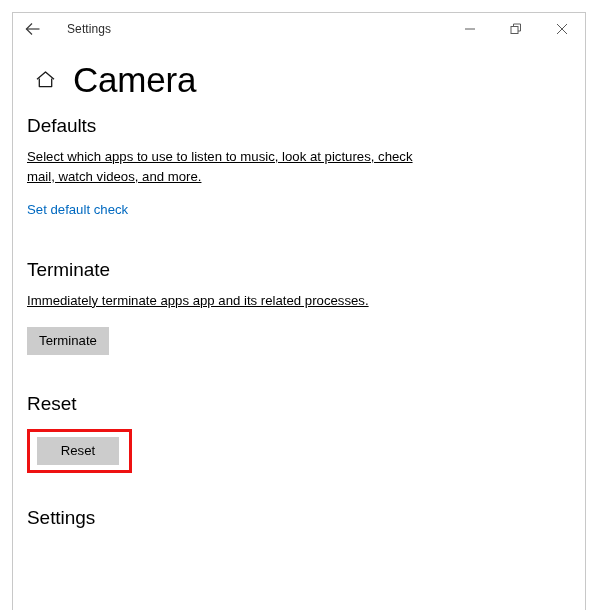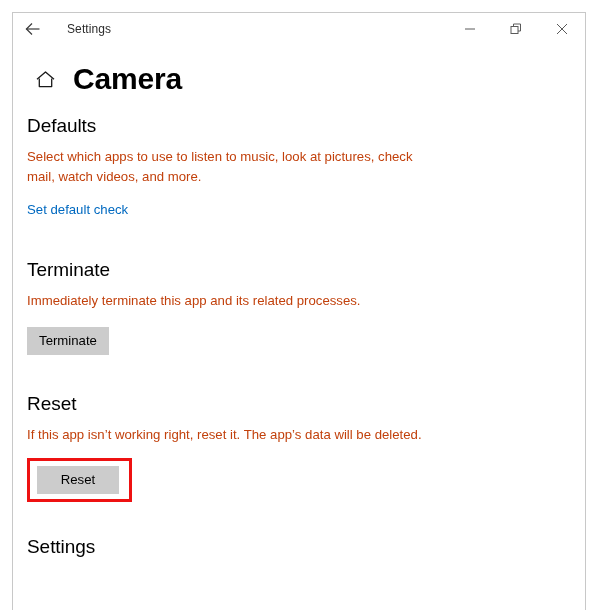--- a/index.html
+++ b/index.html
@@ -76,22 +76,22 @@
   }
   #home-icon {
     width: 22px;
     height: 22px;
     display: flex;
     align-items: center;
     justify-content: center;
     flex: 0 0 auto;
   }
   #page-title {
-    font-size: 30px;
-    font-weight: 700;
+    font-size: 35px;
+    font-weight: 400;
     color: #000000;
     margin-left: 17px;
     line-height: 1;
     letter-spacing: -0.2px;
     white-space: nowrap;
   }
 
   
   #content {
     padding-left: 14px;
@@ -102,24 +102,25 @@
   .section-heading {
     font-size: 19px;
     font-weight: 400;
     color: #000000;
     margin: 0;
     line-height: 1.2;
     letter-spacing: -0.05px;
   }
   .section-body {
     font-size: 13.2px;
-    color: #c2410c;
+    color: #000000;
     line-height: 1.52;
     margin: 9px 0 0 0;
     max-width: 402px;
+    text-decoration: underline;
   }
   .link {
     font-size: 13.2px;
     color: #0069c0;
     text-decoration: none;
     display: inline-block;
     margin-top: 15px;
     cursor: default;
   }
 
@@ -204,27 +205,26 @@
   <div id="content">
 
     <div class="section" id="section-defaults">
       <h2 class="section-heading">Defaults</h2>
       <p class="section-body">Select which apps to use to listen to music, look at pictures, check mail, watch videos, and more.</p>
       <a class="link" href="#">Set default check</a>
     </div>
 
     <div class="section" id="section-terminate">
       <h2 class="section-heading">Terminate</h2>
-      <p class="section-body">Immediately terminate this app and its related processes.</p>
+      <p class="section-body">Immediately terminate apps app and its related processes.</p>
       <button class="action-button">Terminate</button>
     </div>
 
     <div class="section" id="section-reset">
       <h2 class="section-heading">Reset</h2>
-      <p class="section-body">If this app isn’t working right, reset it. The app’s data will be deleted.</p>
       <div id="reset-highlight">
         <button class="action-button">Reset</button>
       </div>
     </div>
 
     <div class="section" id="section-uninstall">
       <h2 class="section-heading">Settings</h2>
 
     </div>
 

